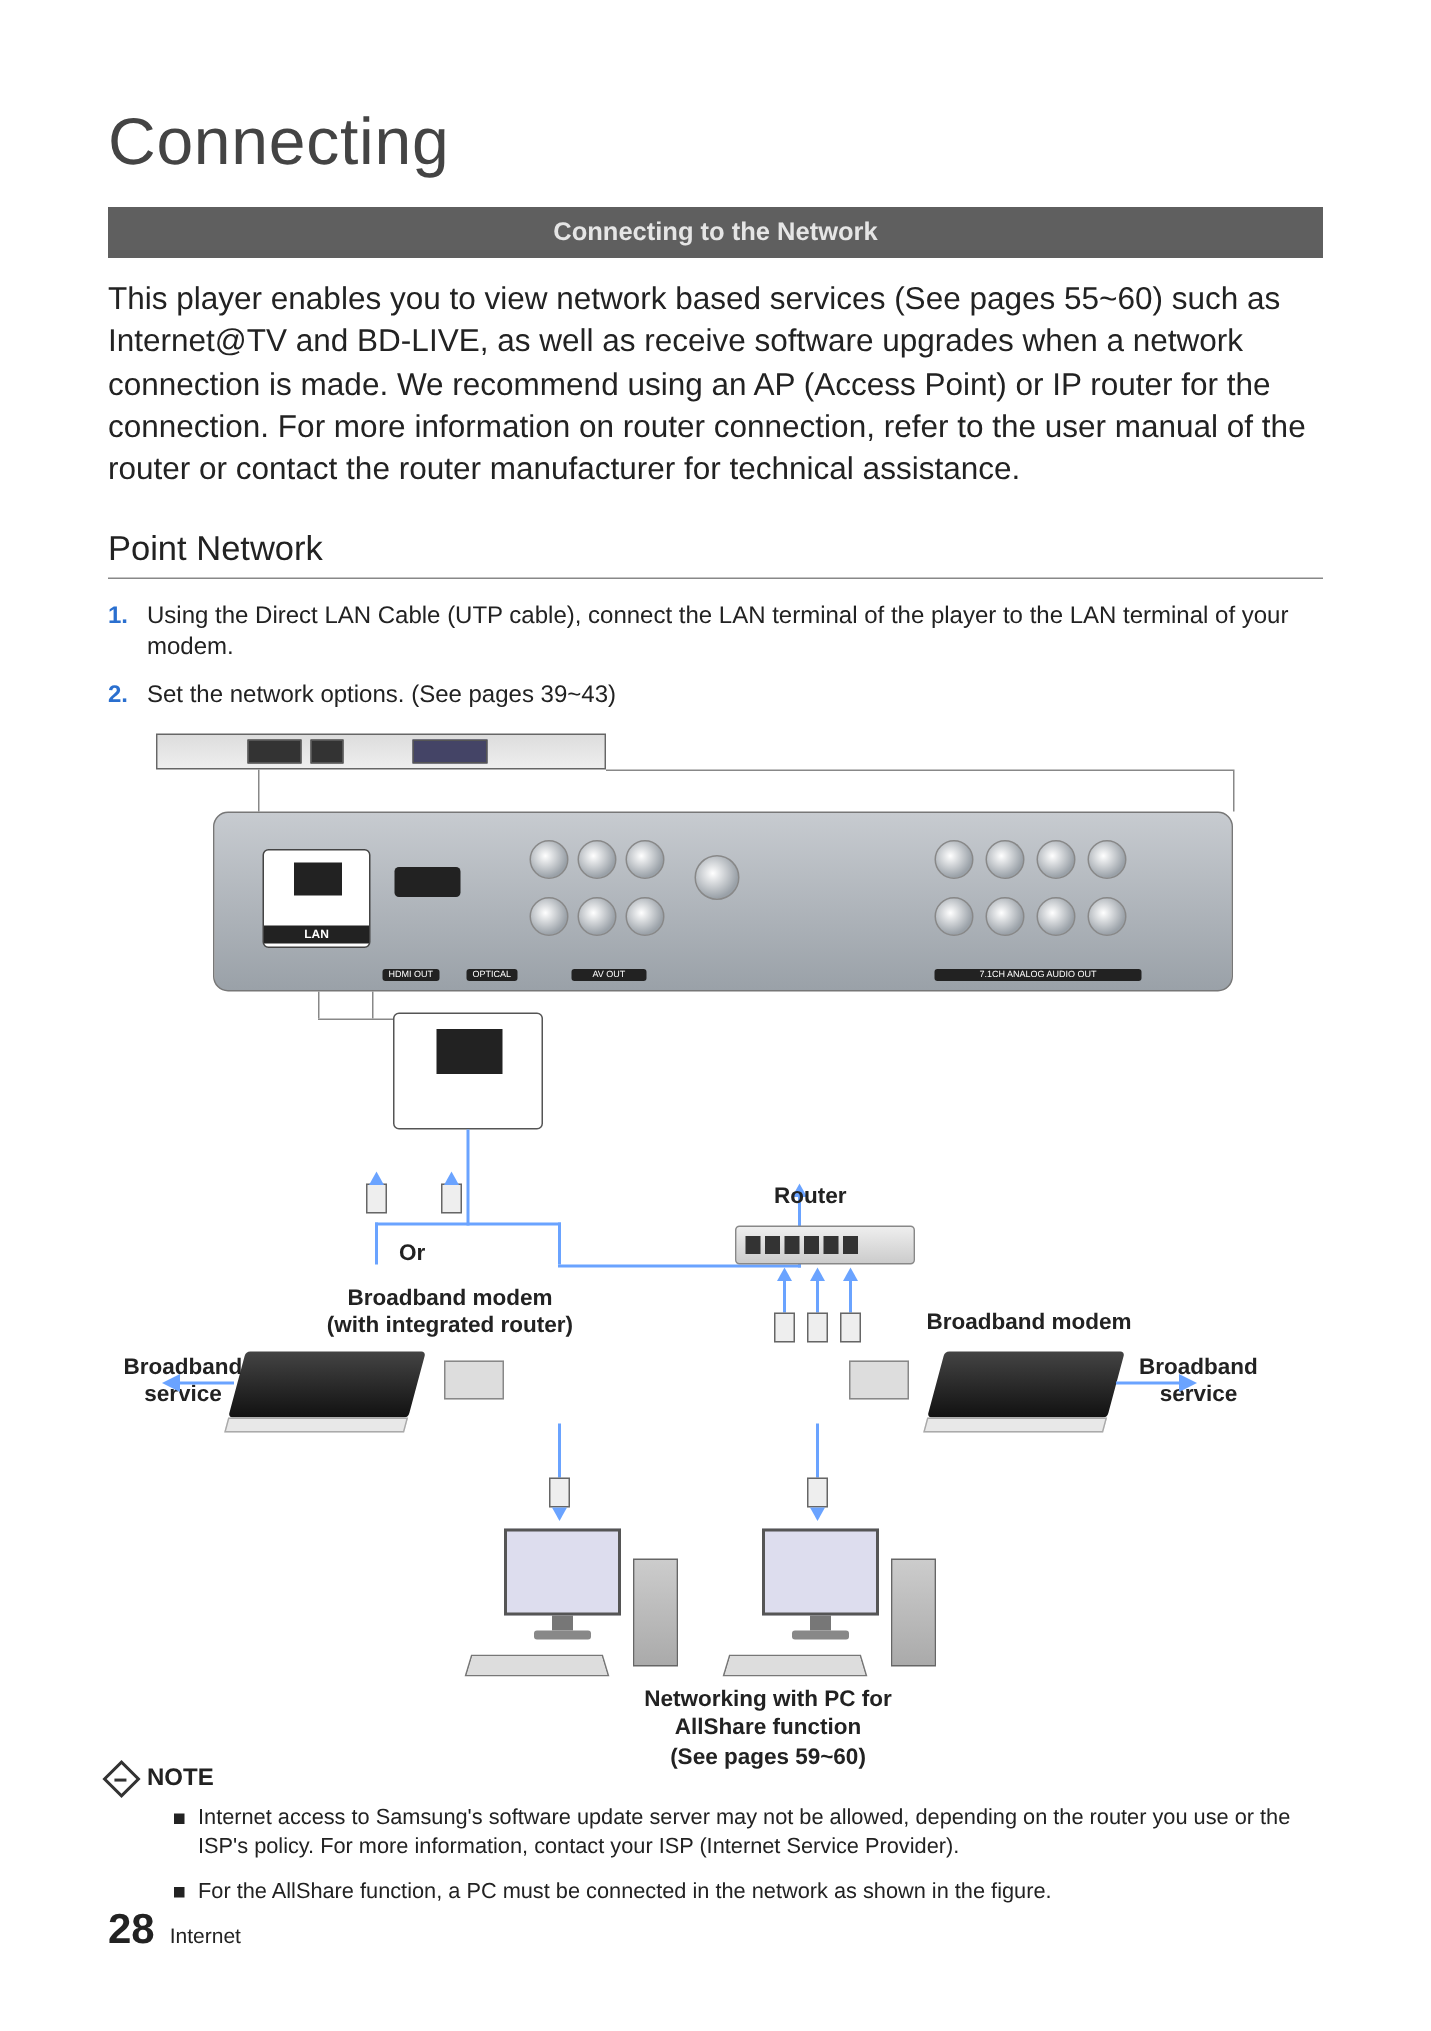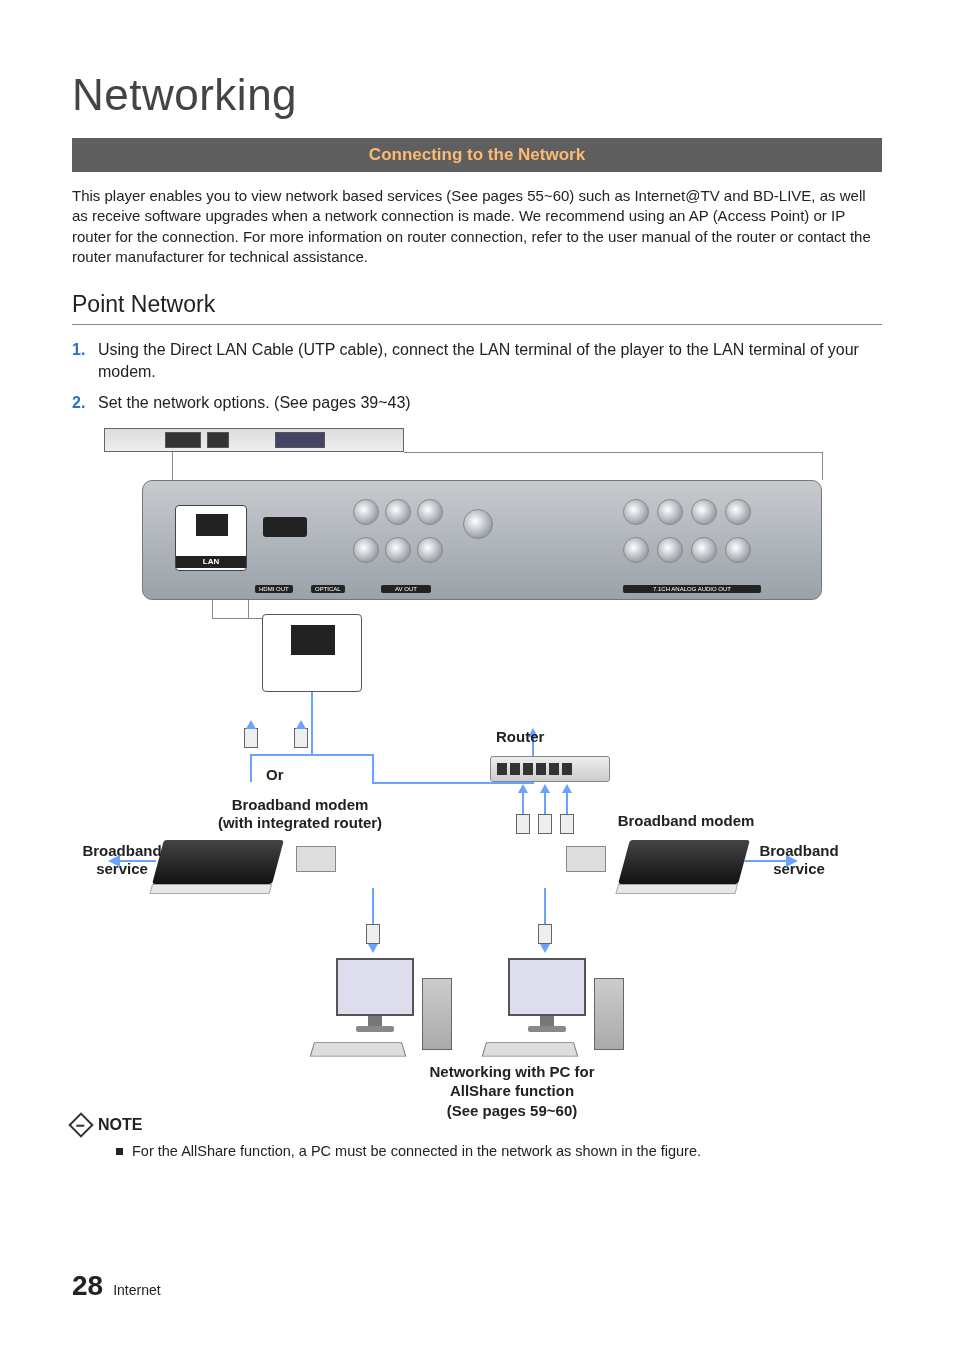--- a/index.html
+++ b/index.html
@@ -14,29 +14,29 @@
   }
   .page-title {
     font-size: 44px;
     font-weight: 300;
     letter-spacing: 0.5px;
     color: #444;
     margin-bottom: 18px;
   }
   .section-bar {
     background: #5f5f5f;
-    color: #fdba74;
+    color: #e5e5e5;
     text-align: center;
     font-weight: bold;
     font-size: 17px;
     padding: 7px 0;
     margin-bottom: 14px;
   }
   .intro {
-    font-size: 15px;
+    font-size: 21px;
     line-height: 1.35;
     margin-bottom: 24px;
   }
   .subsection {
     font-size: 23px;
     font-weight: 500;
     margin-bottom: 6px;
   }
   hr.sub-rule {
     border: none;
@@ -208,21 +208,21 @@
   }
   .down-arrow {
     position:absolute; width:0;height:0;
     border-left:5px solid transparent;border-right:5px solid transparent;
     border-top:9px solid #6aa3ff;
   }
 </style>
 </head>
 <body>
 
-<h1 class="page-title">Networking</h1>
+<h1 class="page-title">Connecting</h1>
 
 <div class="section-bar">Connecting to the Network</div>
 
 <p class="intro">This player enables you to view network based services (See pages 55~60) such as Internet@TV and BD-LIVE, as well as receive software upgrades when a network connection is made. We recommend using an AP (Access Point) or IP router for the connection. For more information on router connection, refer to the user manual of the router or contact the router manufacturer for technical assistance.</p>
 
 <h2 class="subsection">Point Network</h2>
 <hr class="sub-rule">
 
 <ol class="steps">
   <li>
@@ -304,21 +304,21 @@
   <div class="conn-line" style="left:450px;top:364px;width:2px;height:26px"></div>
   <div class="conn-line" style="left:472px;top:364px;width:2px;height:26px"></div>
   <div class="conn-line" style="left:494px;top:364px;width:2px;height:26px"></div>
   <div class="plug" style="left:444px;top:386px"></div>
   <div class="plug" style="left:466px;top:386px"></div>
   <div class="plug" style="left:488px;top:386px"></div>
   <div class="up-arrow" style="left:446px;top:356px"></div>
   <div class="up-arrow" style="left:468px;top:356px"></div>
   <div class="up-arrow" style="left:490px;top:356px"></div>
 
-  <div class="lbl" style="left:424px;top:300px">Router</div>
+  <div class="lbl" style="left:444px;top:300px">Router</div>
   <div class="router" style="left:418px;top:328px">
     <div class="ports">
         <div></div>
         <div></div>
         <div></div>
         <div></div>
         <div></div>
         <div></div>
       </div>
   </div>
@@ -370,19 +370,20 @@
   <div class="caption" style="left:310px;top:634px;width:260px;white-space:pre-line">Networking with PC for
 AllShare function
 (See pages 59~60)</div>
 </div>
 
 <div class="note-head">
   <span class="note-icon"></span>
   <span>NOTE</span>
 </div>
 <ul class="notes">
+  <li>Internet access to Samsung's software update server may not be allowed, depending on the router you use or the ISP's policy. For more information, contact your ISP (Internet Service Provider).</li>
   <li>For the AllShare function, a PC must be connected in the network as shown in the figure.</li>
 </ul>
 
 <div class="footer">
   <span class="pg">28</span>
   <span class="lang">Internet</span>
 </div>
 
 </body></html>

